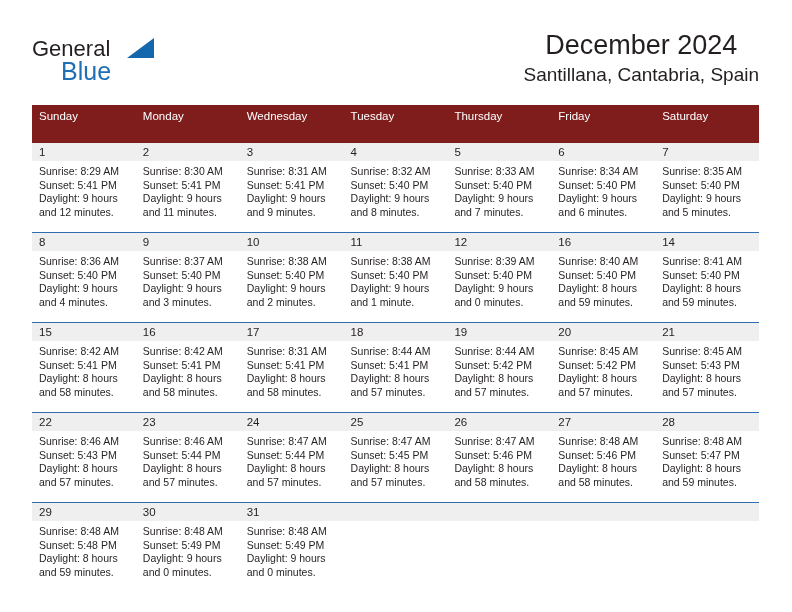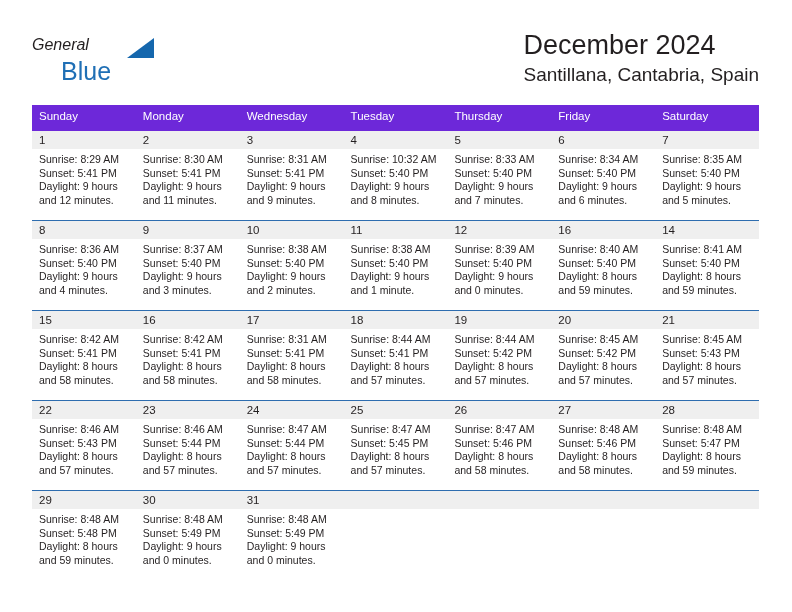--- a/index.html
+++ b/index.html
@@ -35,25 +35,24 @@
     position: absolute;
     left: 0;
     top: 8px;
     width: 200px;
     height: 56px;
   }
   .brand-general {
     position: absolute;
     left: 0;
     top: 0;
-    font-size: 16px;
+    font-size: 22px;
     letter-spacing: 0px;
     color: #231f20;
     font-family: "Liberation Sans", sans-serif;
-    font-style: italic;
   }
   .brand-blue {
     position: absolute;
     left: 29px;
     top: 21px;
     font-size: 25px;
     color: #1f6fb5;
     font-family: "Liberation Sans", sans-serif;
   }
   .brand-triangle {
@@ -63,21 +62,21 @@
     width: 0;
     height: 0;
     border-left: 27px solid transparent;
     border-bottom: 20px solid #1567ad;
   }
 
   .title-block {
     position: absolute;
     right: 0;
     top: 0;
-    text-align: left;
+    text-align: center;
     margin-left: 20px;
   }
   .cal-title {
     font-size: 27px;
     font-weight: normal;
     color: #231f20;
     line-height: 34px;
     white-space: nowrap;
   }
   .cal-subtitle {
@@ -91,22 +90,22 @@
   
   .calendar {
     position: absolute;
     left: 32px;
     top: 105px;
     width: 727px;
   }
 
   .weekday-row {
     display: flex;
-    background: #6d28d9;
-    height: 26px;
+    background: #7f1d1d;
+    height: 38px;
   }
   .weekday {
     flex: 1 1 0;
     font-size: 11.5px;
     color: #ffffff;
     line-height: 22px;
     padding-left: 7px;
     box-sizing: border-box;
     white-space: nowrap;
     overflow: hidden;
@@ -217,21 +216,21 @@
               <div class="day-line">Sunset: 5:41 PM</div>
               <div class="day-line">Daylight: 9 hours</div>
               <div class="day-line">and 9 minutes.</div>
             </div>
           </div>
           <div class="day-cell">
             <div class="day-num-band">
               <span class="day-num">4</span>
             </div>
             <div class="day-body">
-              <div class="day-line">Sunrise: 10:32 AM</div>
+              <div class="day-line">Sunrise: 8:32 AM</div>
               <div class="day-line">Sunset: 5:40 PM</div>
               <div class="day-line">Daylight: 9 hours</div>
               <div class="day-line">and 8 minutes.</div>
             </div>
           </div>
           <div class="day-cell">
             <div class="day-num-band">
               <span class="day-num">5</span>
             </div>
             <div class="day-body">

